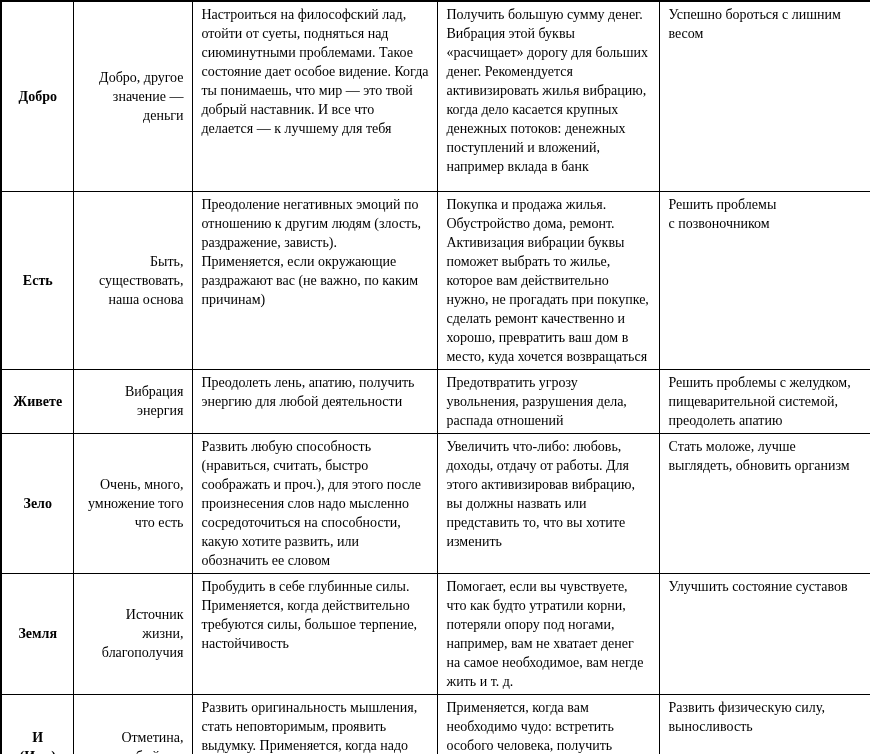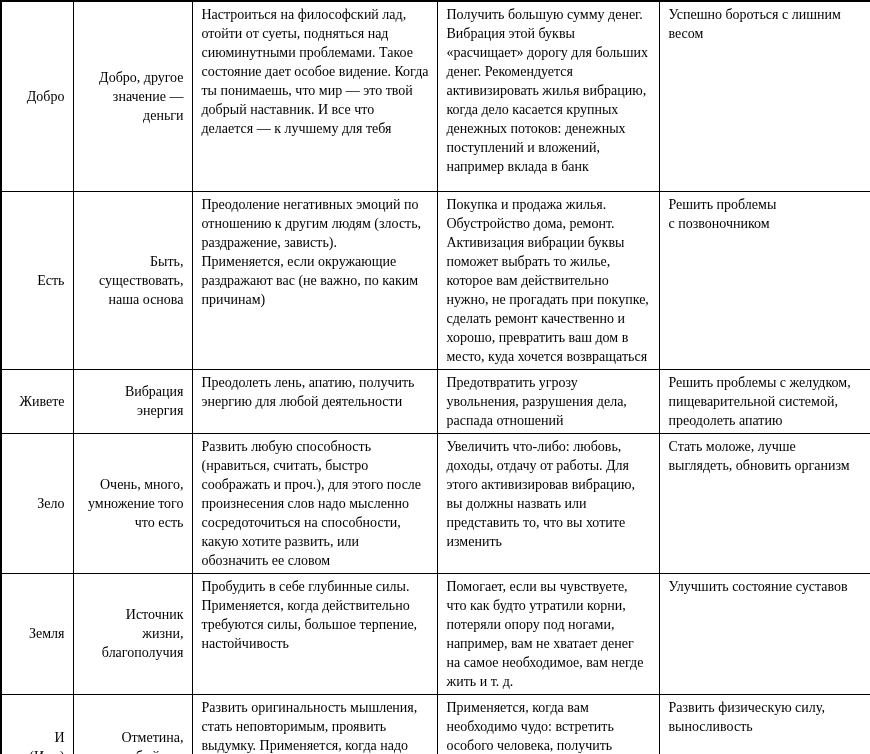--- a/index.html
+++ b/index.html
@@ -24,22 +24,22 @@
   }
   table.letters-table td {
     border: 1px solid #000000;
     font-size: 14px;
     line-height: 19px;
     padding: 3px 8px 3px 9px;
     white-space: pre-line;
     overflow: hidden;
   }
   td.c-letter {
-    font-weight: normal;
-    text-align: right;
+    font-weight: bold;
+    text-align: center;
     vertical-align: middle;
     padding: 3px 2px;
   }
   td.c-meaning {
     text-align: right;
     vertical-align: middle;
   }
   td.c-text {
     text-align: left;
     vertical-align: top;

